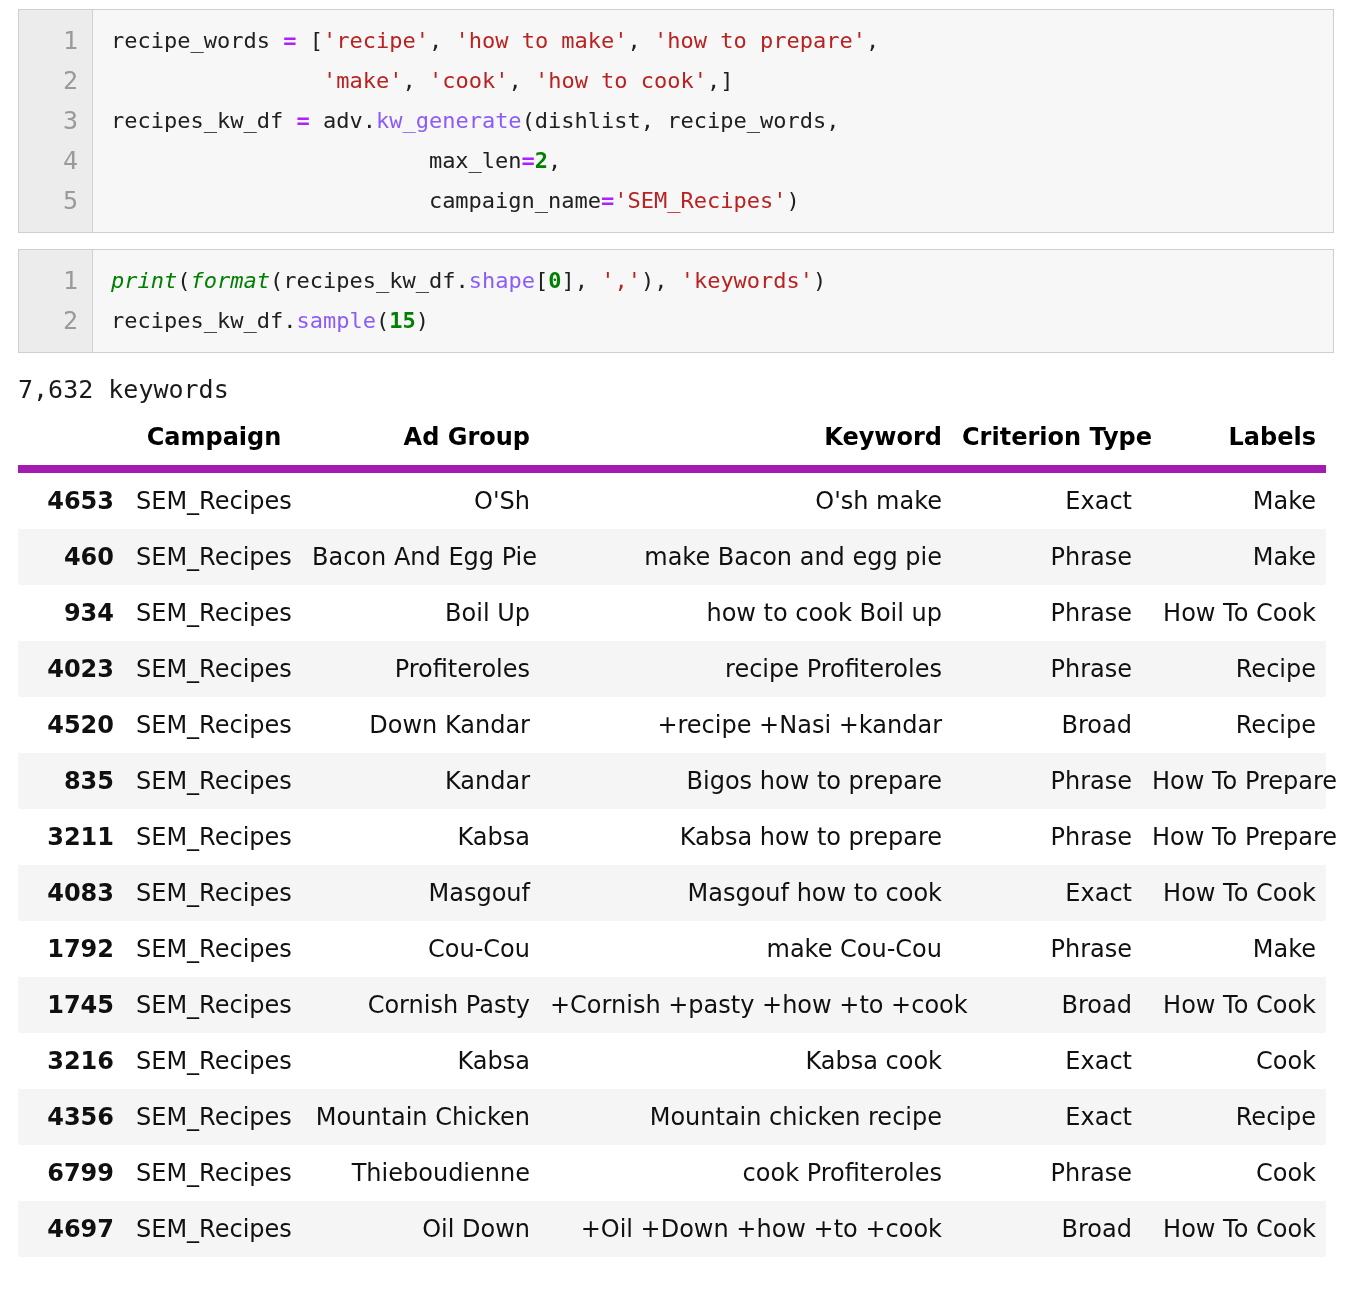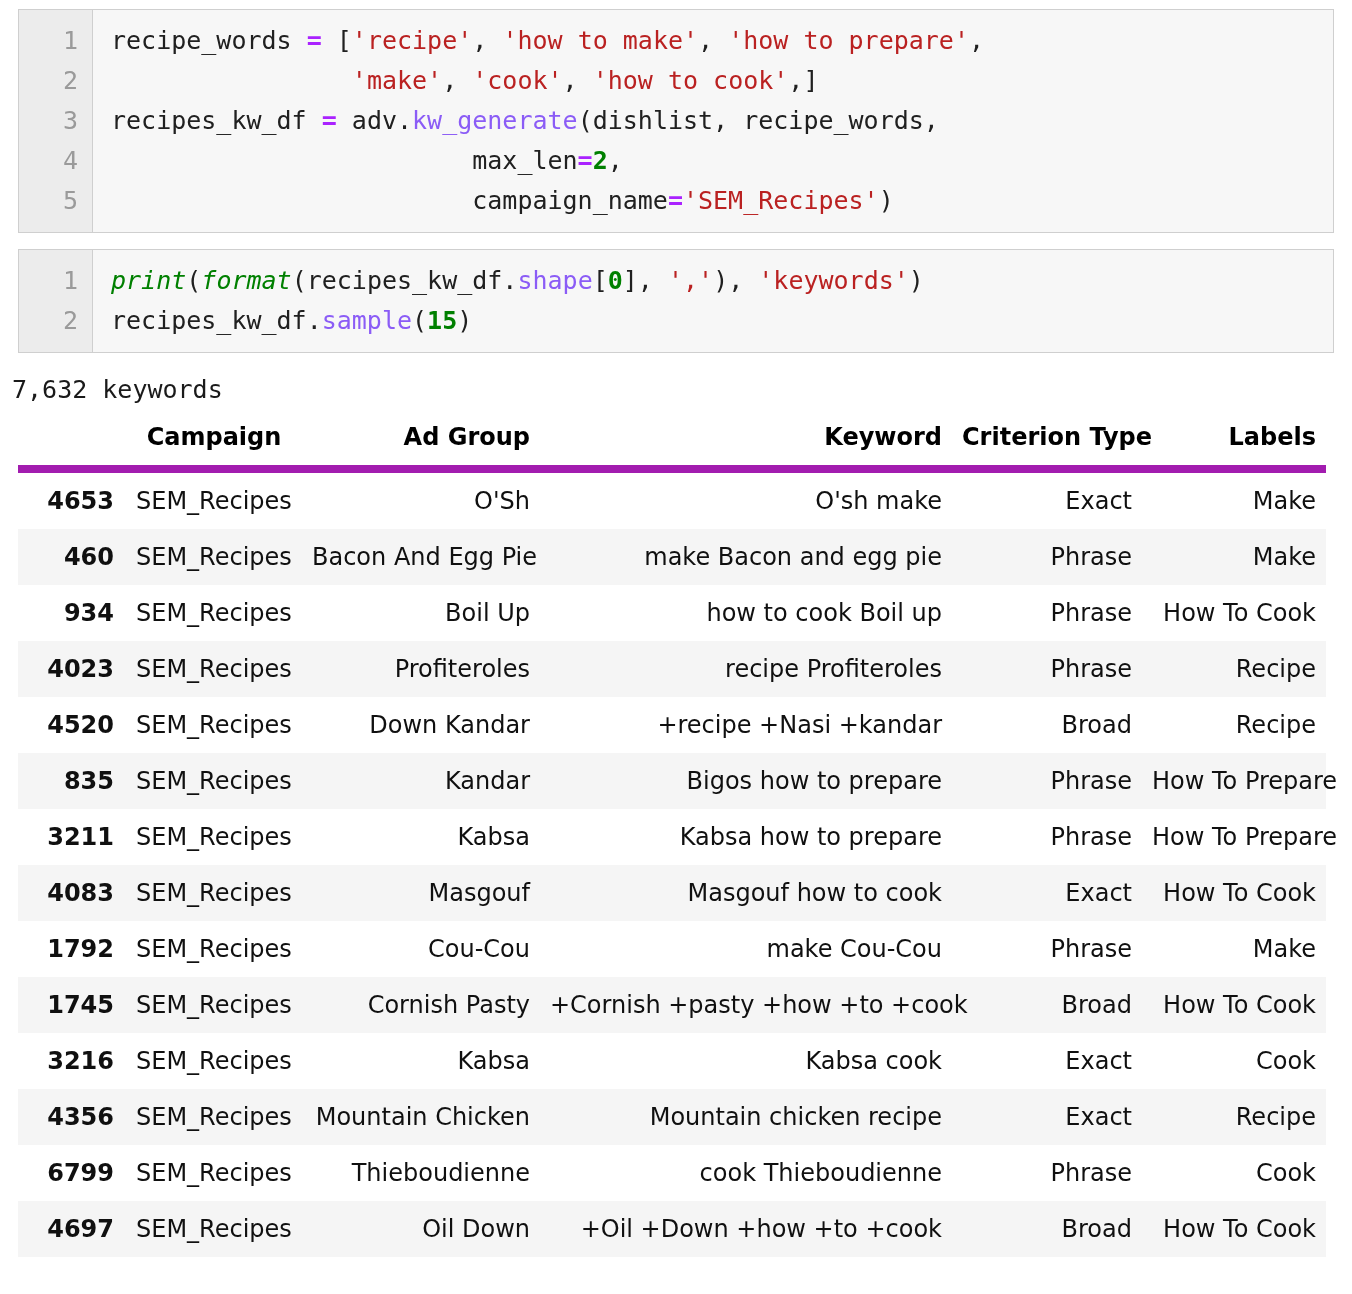--- a/index.html
+++ b/index.html
@@ -38,40 +38,40 @@
   .gutter div {
     font-family: "DejaVu Sans Mono", monospace;
     font-size: 25px;
     line-height: 40px;
     color: #9a9a9a;
   }
   .code {
     flex: 1 1 auto;
     padding: 11px 0 11px 18px;
     font-family: "DejaVu Sans Mono", monospace;
-    font-size: 25px;
+    font-size: 22px;
     line-height: 40px;
     white-space: pre;
     color: #202020;
     letter-spacing: 0px;
   }
   .tok-str  { color: #ba2121; }
   .tok-op   { color: #aa22ff; font-weight: bold; }
   .tok-fn   { color: #8b5cf6; }
   .tok-bfn  { color: #008000; font-style: italic; }
   .tok-num  { color: #008000; font-weight: bold; }
   .tok-plain{ color: #202020; }
 
   
   .stdout {
     font-family: "DejaVu Sans Mono", monospace;
     font-size: 25px;
     line-height: 30px;
     color: #1a1a1a;
-    margin: 22px 0 0 12px;
+    margin: 22px 0 0 18px;
     white-space: pre;
   }
 
   
   .df-wrap {
     margin: 14px 18px 0 18px;
   }
   table.df {
     border-collapse: collapse;
     width: 1308px;
@@ -256,21 +256,21 @@
           <td class="campaign">SEM_Recipes</td>
           <td>Mountain Chicken</td>
           <td>Mountain chicken recipe</td>
           <td>Exact</td>
           <td>Recipe</td>
         </tr>
         <tr>
           <td class="idx">6799</td>
           <td class="campaign">SEM_Recipes</td>
           <td>Thieboudienne</td>
-          <td>cook Thieboudienne</td>
+          <td>cook Profiteroles</td>
           <td>Phrase</td>
           <td>Cook</td>
         </tr>
         <tr>
           <td class="idx">4697</td>
           <td class="campaign">SEM_Recipes</td>
           <td>Oil Down</td>
           <td>+Oil +Down +how +to +cook</td>
           <td>Broad</td>
           <td>How To Cook</td>

